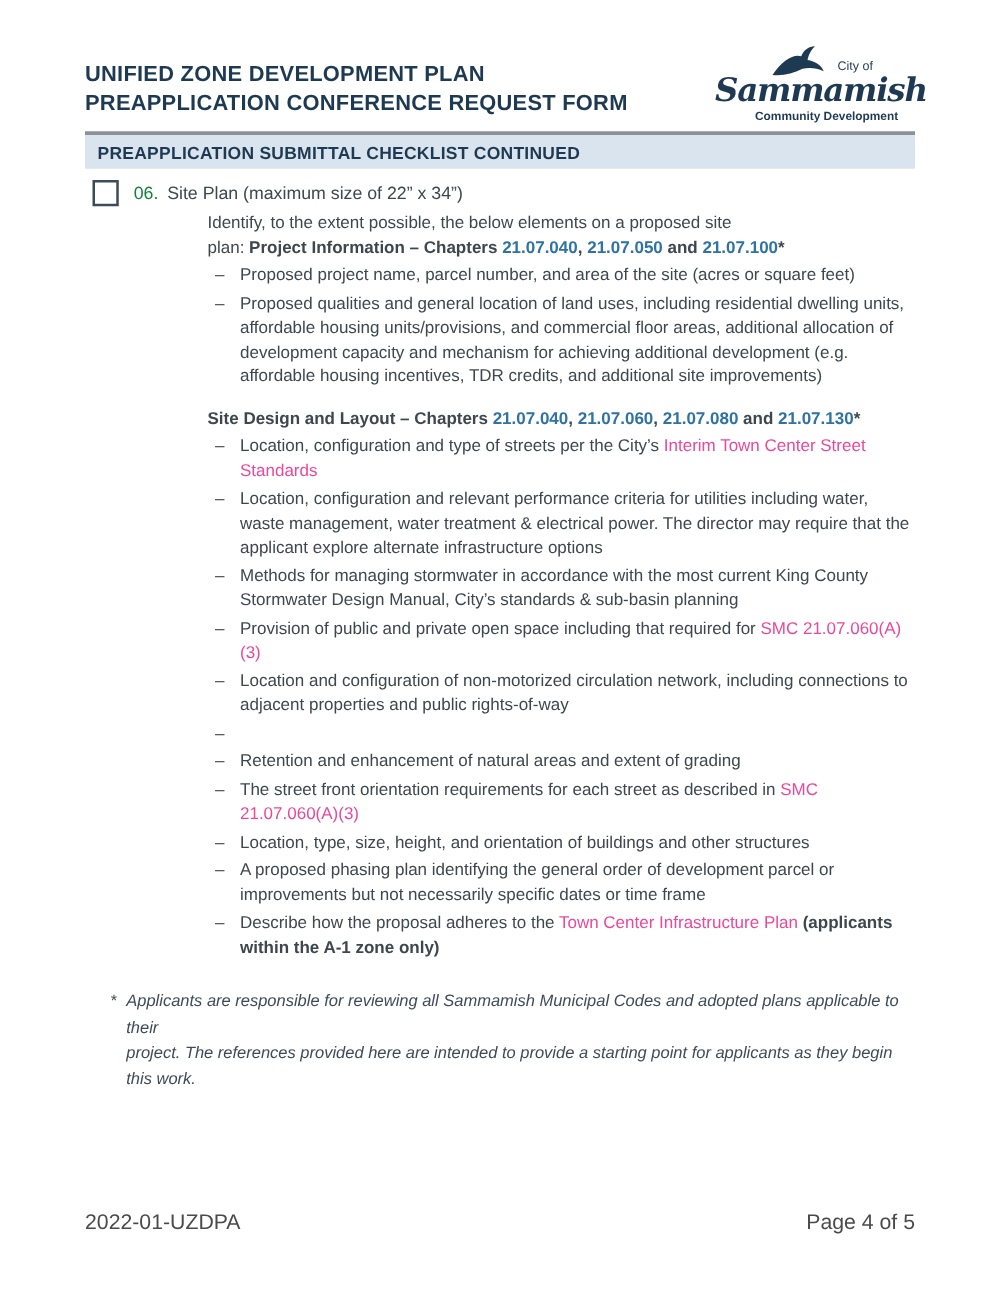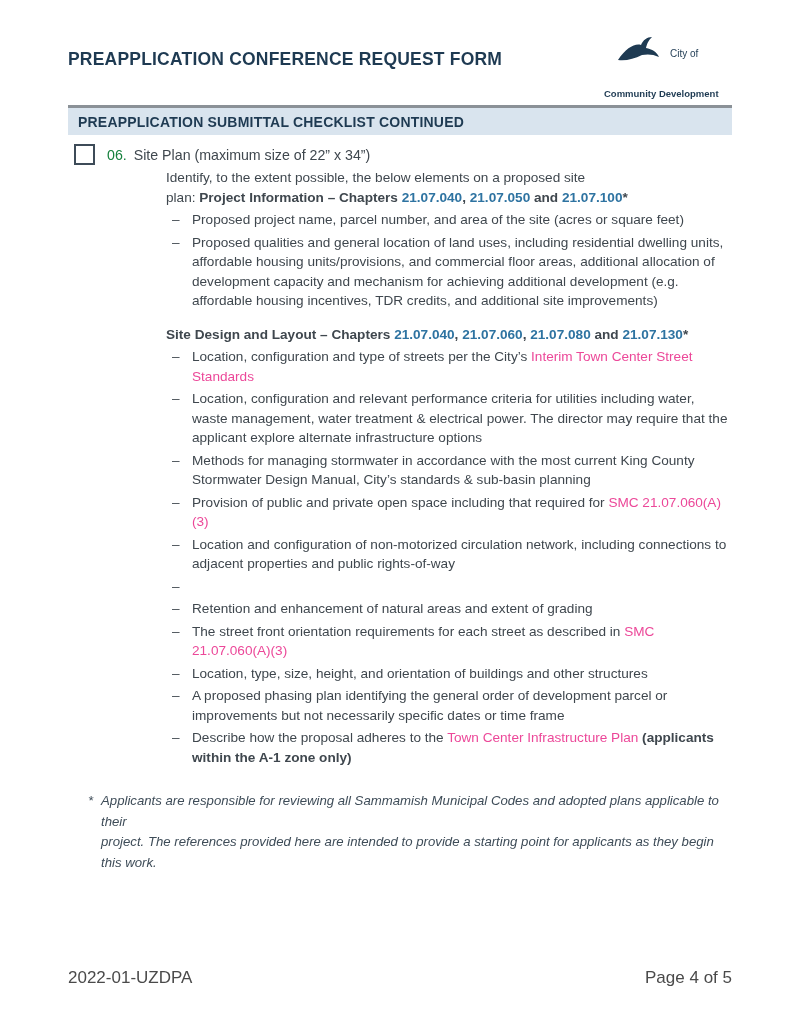--- a/index.html
+++ b/index.html
@@ -81,27 +81,29 @@
   }
 </style>
 </head>
 <body>
 
 <div class="page">
   <div class="content">
 
     <div class="hdr">
       <div class="title-block">
+        <div class="title-line">UNIFIED ZONE DEVELOPMENT PLAN</div>
         <div class="title-line">PREAPPLICATION CONFERENCE REQUEST FORM</div>
       </div>
       <div class="logo">
         <svg class="bird" viewBox="0 0 48 28" xmlns="http://www.w3.org/2000/svg">
           <path d="M4 24 C 12 12, 21 7, 27 9 C 29 4, 33 1, 38 1 C 34 5, 33 8, 32 12 C 38 13, 43 16, 45 21 C 39 18, 33 18, 28 19 C 20 23, 12 25, 4 24 Z" fill="#1e3a52"></path>
         </svg>
         <span class="cityof">City of</span>
+        <span class="cityname">Sammamish</span>
         <span class="dept">Community Development</span>
       </div>
     </div>
 
     <div class="rule"></div>
 
     <div class="banner">PREAPPLICATION SUBMITTAL CHECKLIST CONTINUED</div>
 
     <div class="item-row">
       <div class="checkbox"></div>

